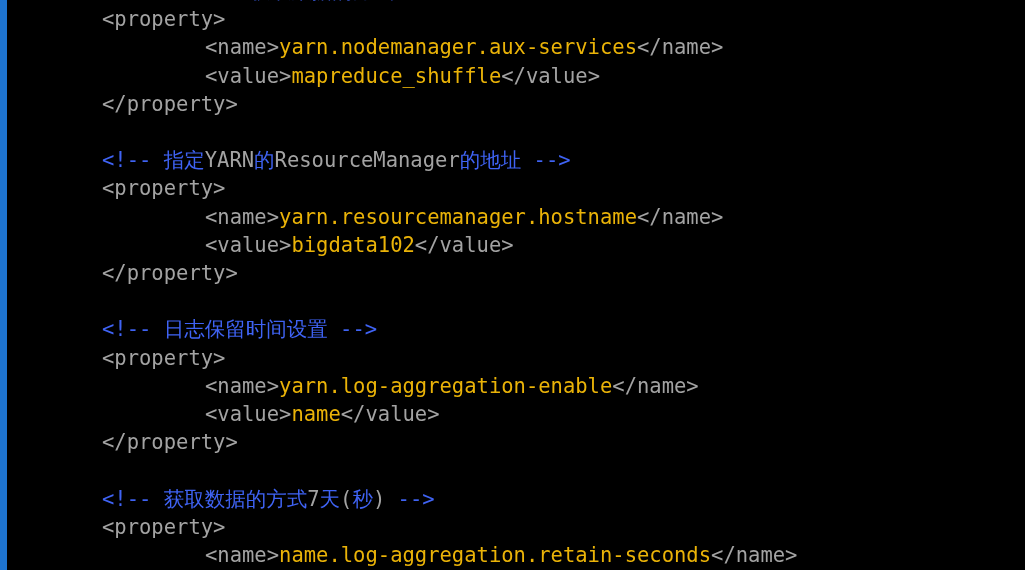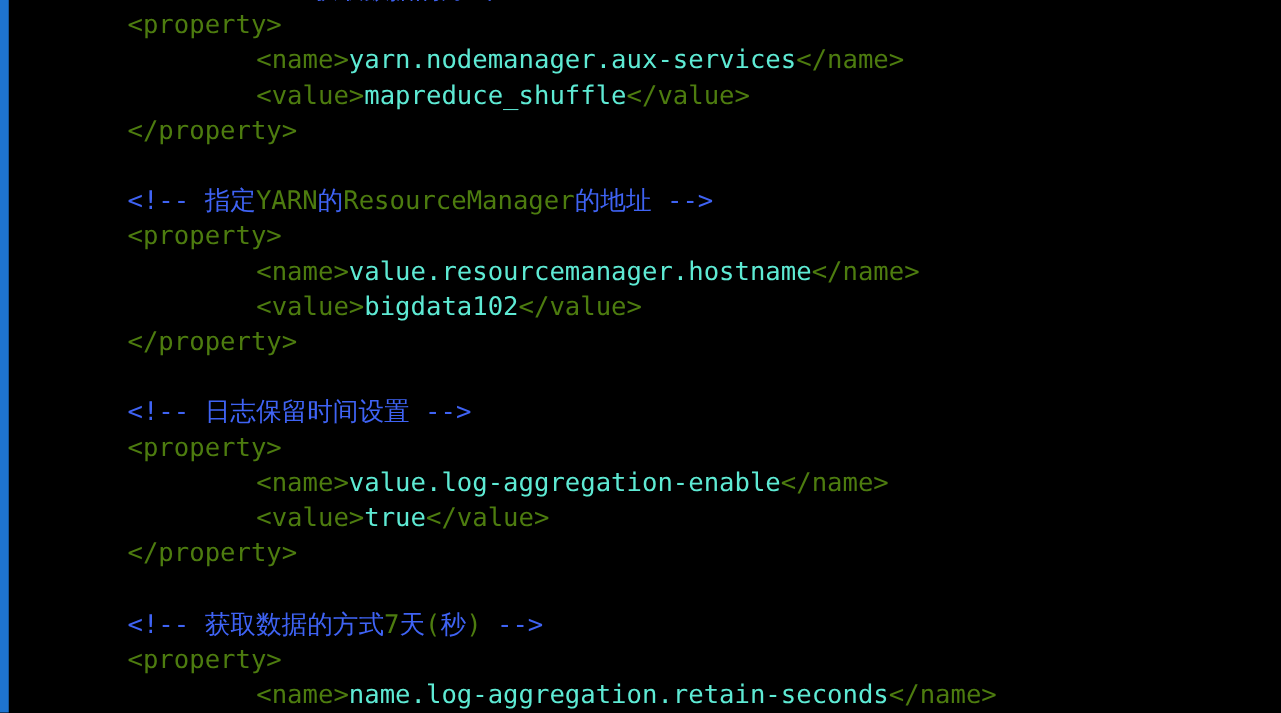--- a/index.html
+++ b/index.html
@@ -18,45 +18,45 @@
     margin: 0;
     padding: 0 0 0 0;
     font-family: "DejaVu Sans Mono", "Liberation Mono", Menlo, Consolas, monospace;
     font-size: 20.5px;
     line-height: 28.2px;
     white-space: pre;
     letter-spacing: 0px;
     color: #e5e5e5;
   }
   .b  { color: #3f63f4; }  
-  .t  { color: #4d7c0f; margin-top: 12px; }  
-  .w  { color: #5eead4; }  
+  .t  { color: #a3a3a3; margin-top: 12px; }  
+  .w  { color: #eab308; }  
   .ind1 { display:inline-block; width: 95px; }   
   .ind2 { display:inline-block; width: 198px; }  
   .topcrop { display:block; height:0; margin-top:-23px; }
 </style>
 </head>
 <body>
 
 <pre class="code"><span class="topcrop"></span><span class="ind1"></span><span class="b">&lt;!--</span> <span class="t">reducer</span><span class="b">获取数据的方式 --&gt;</span>
 <span class="ind1"></span><span class="t">&lt;property&gt;</span>
 <span class="ind2"></span><span class="t">&lt;name&gt;</span><span class="w">yarn.nodemanager.aux-services</span><span class="t">&lt;/name&gt;</span>
 <span class="ind2"></span><span class="t">&lt;value&gt;</span><span class="w">mapreduce_shuffle</span><span class="t">&lt;/value&gt;</span>
 <span class="ind1"></span><span class="t">&lt;/property&gt;</span>
 
 <span class="ind1"></span><span class="b">&lt;!--</span><span class="b"> 指定</span><span class="t">YARN</span><span class="b">的</span><span class="t">ResourceManager</span><span class="b">的地址 </span><span class="b">--&gt;</span>
 <span class="ind1"></span><span class="t">&lt;property&gt;</span>
-<span class="ind2"></span><span class="t">&lt;name&gt;</span><span class="w">value.resourcemanager.hostname</span><span class="t">&lt;/name&gt;</span>
+<span class="ind2"></span><span class="t">&lt;name&gt;</span><span class="w">yarn.resourcemanager.hostname</span><span class="t">&lt;/name&gt;</span>
 <span class="ind2"></span><span class="t">&lt;value&gt;</span><span class="w">bigdata102</span><span class="t">&lt;/value&gt;</span>
 <span class="ind1"></span><span class="t">&lt;/property&gt;</span>
 
 <span class="ind1"></span><span class="b">&lt;!--</span><span class="b"> 日志保留时间设置 </span><span class="b">--&gt;</span>
 <span class="ind1"></span><span class="t">&lt;property&gt;</span>
-<span class="ind2"></span><span class="t">&lt;name&gt;</span><span class="w">value.log-aggregation-enable</span><span class="t">&lt;/name&gt;</span>
-<span class="ind2"></span><span class="t">&lt;value&gt;</span><span class="w">true</span><span class="t">&lt;/value&gt;</span>
+<span class="ind2"></span><span class="t">&lt;name&gt;</span><span class="w">yarn.log-aggregation-enable</span><span class="t">&lt;/name&gt;</span>
+<span class="ind2"></span><span class="t">&lt;value&gt;</span><span class="w">name</span><span class="t">&lt;/value&gt;</span>
 <span class="ind1"></span><span class="t">&lt;/property&gt;</span>
 
 <span class="ind1"></span><span class="b">&lt;!--</span><span class="b"> 获取数据的方式</span><span class="t">7</span><span class="b">天</span><span class="t">(</span><span class="b">秒</span><span class="t">)</span><span class="b"> </span><span class="b">--&gt;</span>
 <span class="ind1"></span><span class="t">&lt;property&gt;</span>
 <span class="ind2"></span><span class="t">&lt;name&gt;</span><span class="w">name.log-aggregation.retain-seconds</span><span class="t">&lt;/name&gt;</span>
 <span class="ind2"></span>
 <span class="ind1"></span>
 </pre>
 
 </body></html>

